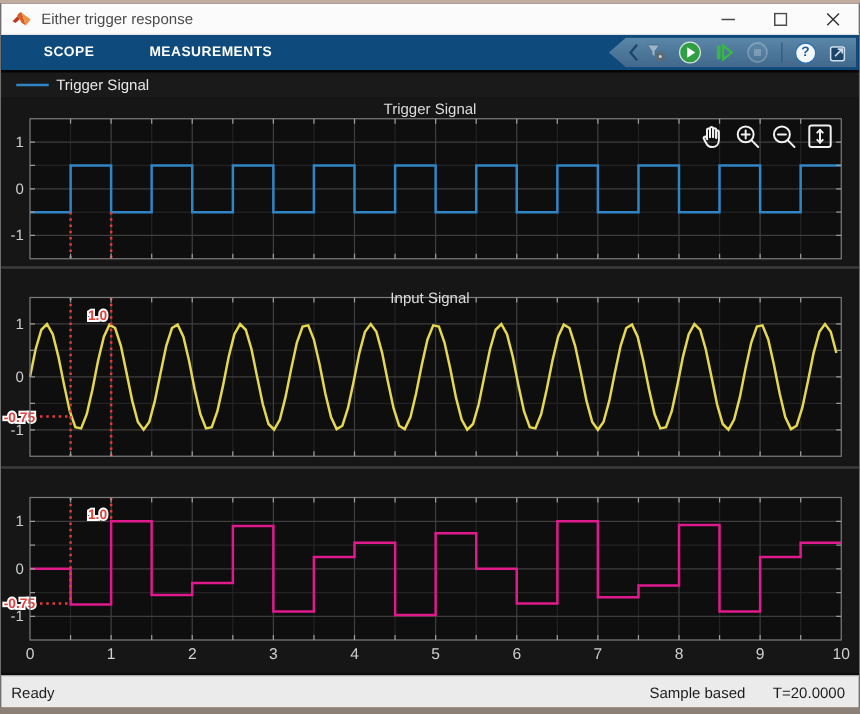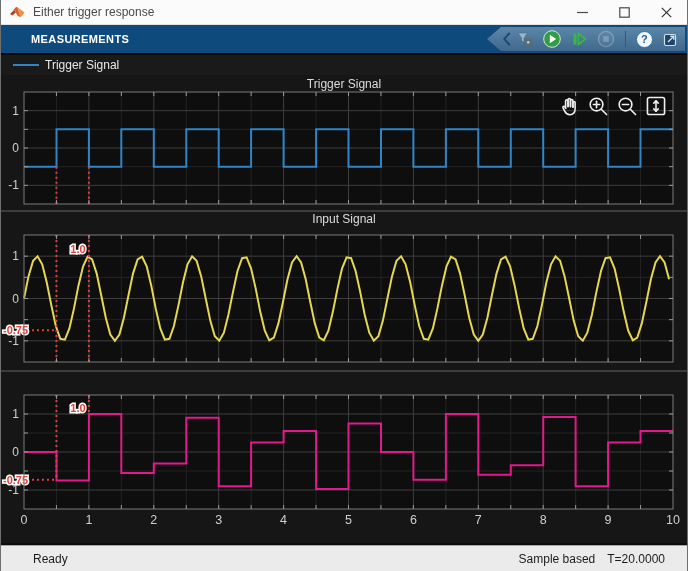--- a/index.html
+++ b/index.html
@@ -1,18 +1,18 @@
 <!DOCTYPE html>
 <html><head>
 <meta charset="utf-8">
 <style>
   * { margin:0; padding:0; box-sizing:border-box; }
   html,body { width:688px; height:571px; overflow:hidden; }
   body { font-family:"Liberation Sans", sans-serif; background:#b5a79b; }
-  .desktop { width:688px; height:571px; display:flex; flex-direction:row; }
+  .desktop { width:688px; height:571px; display:flex; flex-direction:column; }
   .strip-top { height:3px; background:#bfab9f; }
   .strip-bottom { height:5px; background:#8d8076; }
   .window { flex:1; display:flex; flex-direction:column; border-left:1px solid #6f6f6f; border-right:1px solid #6f6f6f; background:#161616; }
 
   
   .titlebar { height:25px; background:#fbfbfb; display:flex; align-items:center; border-bottom:1px solid #e3e3e3; }
   .mlogo { width:17px; height:16px; margin:0 7px 0 8px; display:inline-block; }
   .wtitle { font-size:12px; color:#4b4b4b; flex:1; }
   .wctrl { display:flex; height:100%; }
   .wbtn { width:42px; height:100%; display:flex; align-items:center; justify-content:center; cursor:default; }
@@ -40,28 +40,28 @@
 
   
   .plots { flex:1; display:flex; flex-direction:column; background:#161616; border-bottom:2px solid #0c0c0c; }
   .panel { position:relative; background:#161616; }
   .panel-0 { height:135px; }
   .panel-1 { height:160px; border-top:2px solid #3c3c3c; }
   .panel-2 { height:165px; border-top:2px solid #3c3c3c; }
   .panel svg.chart { position:absolute; left:0; top:0; }
   .ptitle { position:absolute; left:0; right:0; text-align:center; color:#dcdcdc; font-size:12px; z-index:3; }
   .panel-0 .ptitle { top:2px; }
-  .panel-1 .ptitle, .panel-2 .ptitle { top:0; }
+  .panel-1 .ptitle, .panel-2 .ptitle { top:16px; }
   .plot-tools { position:absolute; top:20px; right:20px; z-index:4; display:flex; gap:7px; }
   .plot-tools svg { display:block; }
 
   
-  .statusbar { height:26px; background:#ebebeb; border-top:1px solid #a8a8a8; display:flex; align-items:center; font-size:12px; color:#1c1c1c;padding-left:24px; }
+  .statusbar { height:26px; background:#ebebeb; border-top:1px solid #a8a8a8; display:flex; align-items:center; font-size:12px; color:#1c1c1c; }
   .sb-left { margin-left:8px; flex:1; }
-  .sb-right { display:flex; gap:12px; margin-right:22px; }
+  .sb-right { display:flex; gap:22px; margin-right:11px; }
 </style>
 </head>
 <body>
 
 <div class="desktop">
   <div class="strip-top"></div>
 
   <div class="window">
 
     <div class="titlebar">
@@ -87,20 +87,21 @@
         <div class="wbtn">
           <svg width="11" height="11" viewBox="0 0 11 11">
               <line x1="0.8" y1="0.8" x2="10.2" y2="10.2" stroke="#333" stroke-width="1.2"></line>
               <line x1="10.2" y1="0.8" x2="0.8" y2="10.2" stroke="#333" stroke-width="1.2"></line>
             </svg>
         </div>
       </div>
     </div>
 
     <div class="ribbon">
+      <div class="tab tab-scope">SCOPE</div>
       <div class="tab tab-meas">MEASUREMENTS</div>
 
       <div class="cluster">
         <svg class="notch" width="10" height="18" viewBox="0 0 10 18">
           <polyline points="8,2.5 2.5,9 8,15.5" fill="none" stroke="#1d4568" stroke-width="2"></polyline>
         </svg>
         <div class="cbtn">
           <svg width="20" height="20" viewBox="0 0 20 20">
             <path d="M3,4 L12.5,4 L9,9 L9,13.5 L6.5,11.5 L6.5,9 Z" fill="#9db4c6" stroke="#41688c" stroke-width="0.6"></path>
             <g fill="#5c6a74">

